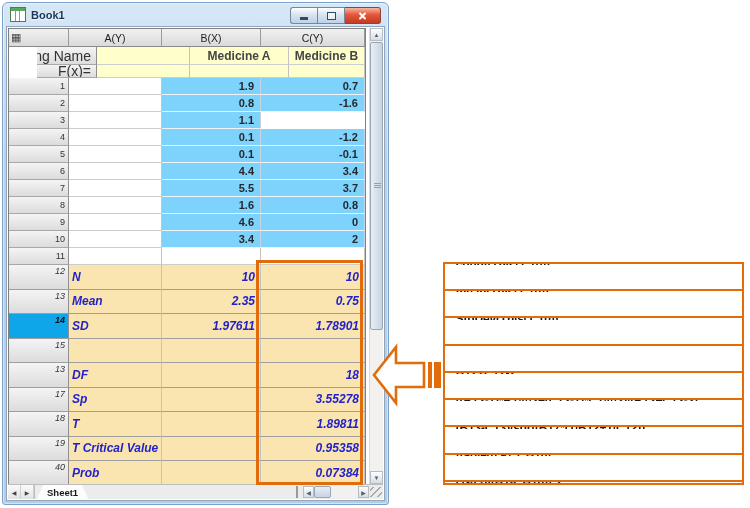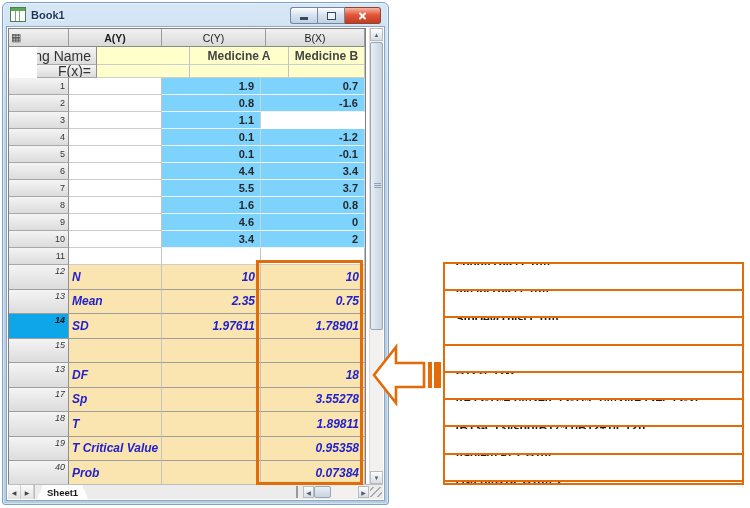--- a/index.html
+++ b/index.html
@@ -30,21 +30,21 @@
   .glyph-close i:first-child{transform:rotate(45deg);}
   .glyph-close i:last-child{transform:rotate(-45deg);}
 
   #client{position:absolute;left:3px;top:23px;right:3px;bottom:3px;background:#fff;border:1px solid #93a5ba;}
 
   
   #grid{position:absolute;left:1px;top:1px;width:356px;border:1px solid #808080;background:#fff;}
   .grow{display:flex;}
   .cell{box-sizing:border-box;display:flex;align-items:center;overflow:hidden;white-space:nowrap;
         border-right:1px solid #c3c3c3;border-bottom:1px solid #cdcdcd;background:#fff;}
-  .c0{width:60px;} .c1{width:93px;font-weight:bold;} .c2{width:99px;} .c3{width:102px;flex:1;}
+  .c0{width:60px;} .c1{width:93px;} .c2{width:99px;} .c3{width:102px;flex:1;}
   .rh{background:linear-gradient(#f4f4f4,#dcdcdc);border-right:1px solid #8f8f8f;border-bottom:1px solid #a8a8a8;
       justify-content:flex-end;padding-right:3px;font-size:9px;color:#333;}
   .rh.sel{background:#0ea5e9;font-weight:bold;color:#0c0c0c;}
   .row-colhead{height:18px;}
   .row-colhead .cell{background:linear-gradient(#f1f1f1,#dadada);border-right:1px solid #9a9a9a;
       border-bottom:1px solid #8a8a8a;justify-content:center;font-size:10.5px;color:#1c1c1c;}
   .row-colhead .rh{justify-content:flex-start;padding-left:2px;}
   .corner-glyph{font-size:11px;color:#4a4a4a;line-height:1;}
   .row-longname{height:18px;}
   .row-fx{height:13px;}
@@ -124,22 +124,22 @@
         </div>
     </div>
 
     <div id="client">
       <div id="grid">
           <div class="grow row-colhead">
             <div class="cell c0 rh">
               <span class="corner-glyph">▦</span>
             </div>
             <div class="cell c1">A(Y)</div>
+            <div class="cell c2">B(X)</div>
             <div class="cell c3">C(Y)</div>
-            <div class="cell c2">B(X)</div>
           </div>
           <div class="grow row-longname">
             <div class="cell c0 rh lab">Long Name</div>
             <div class="cell c1 bg-yellow"></div>
             <div class="cell c2 bg-yellow lname">Medicine A</div>
             <div class="cell c3 bg-yellow lname">Medicine B</div>
           </div>
           <div class="grow row-fx">
             <div class="cell c0 rh lab">F(x)=</div>
             <div class="cell c1 bg-yellow"></div>

